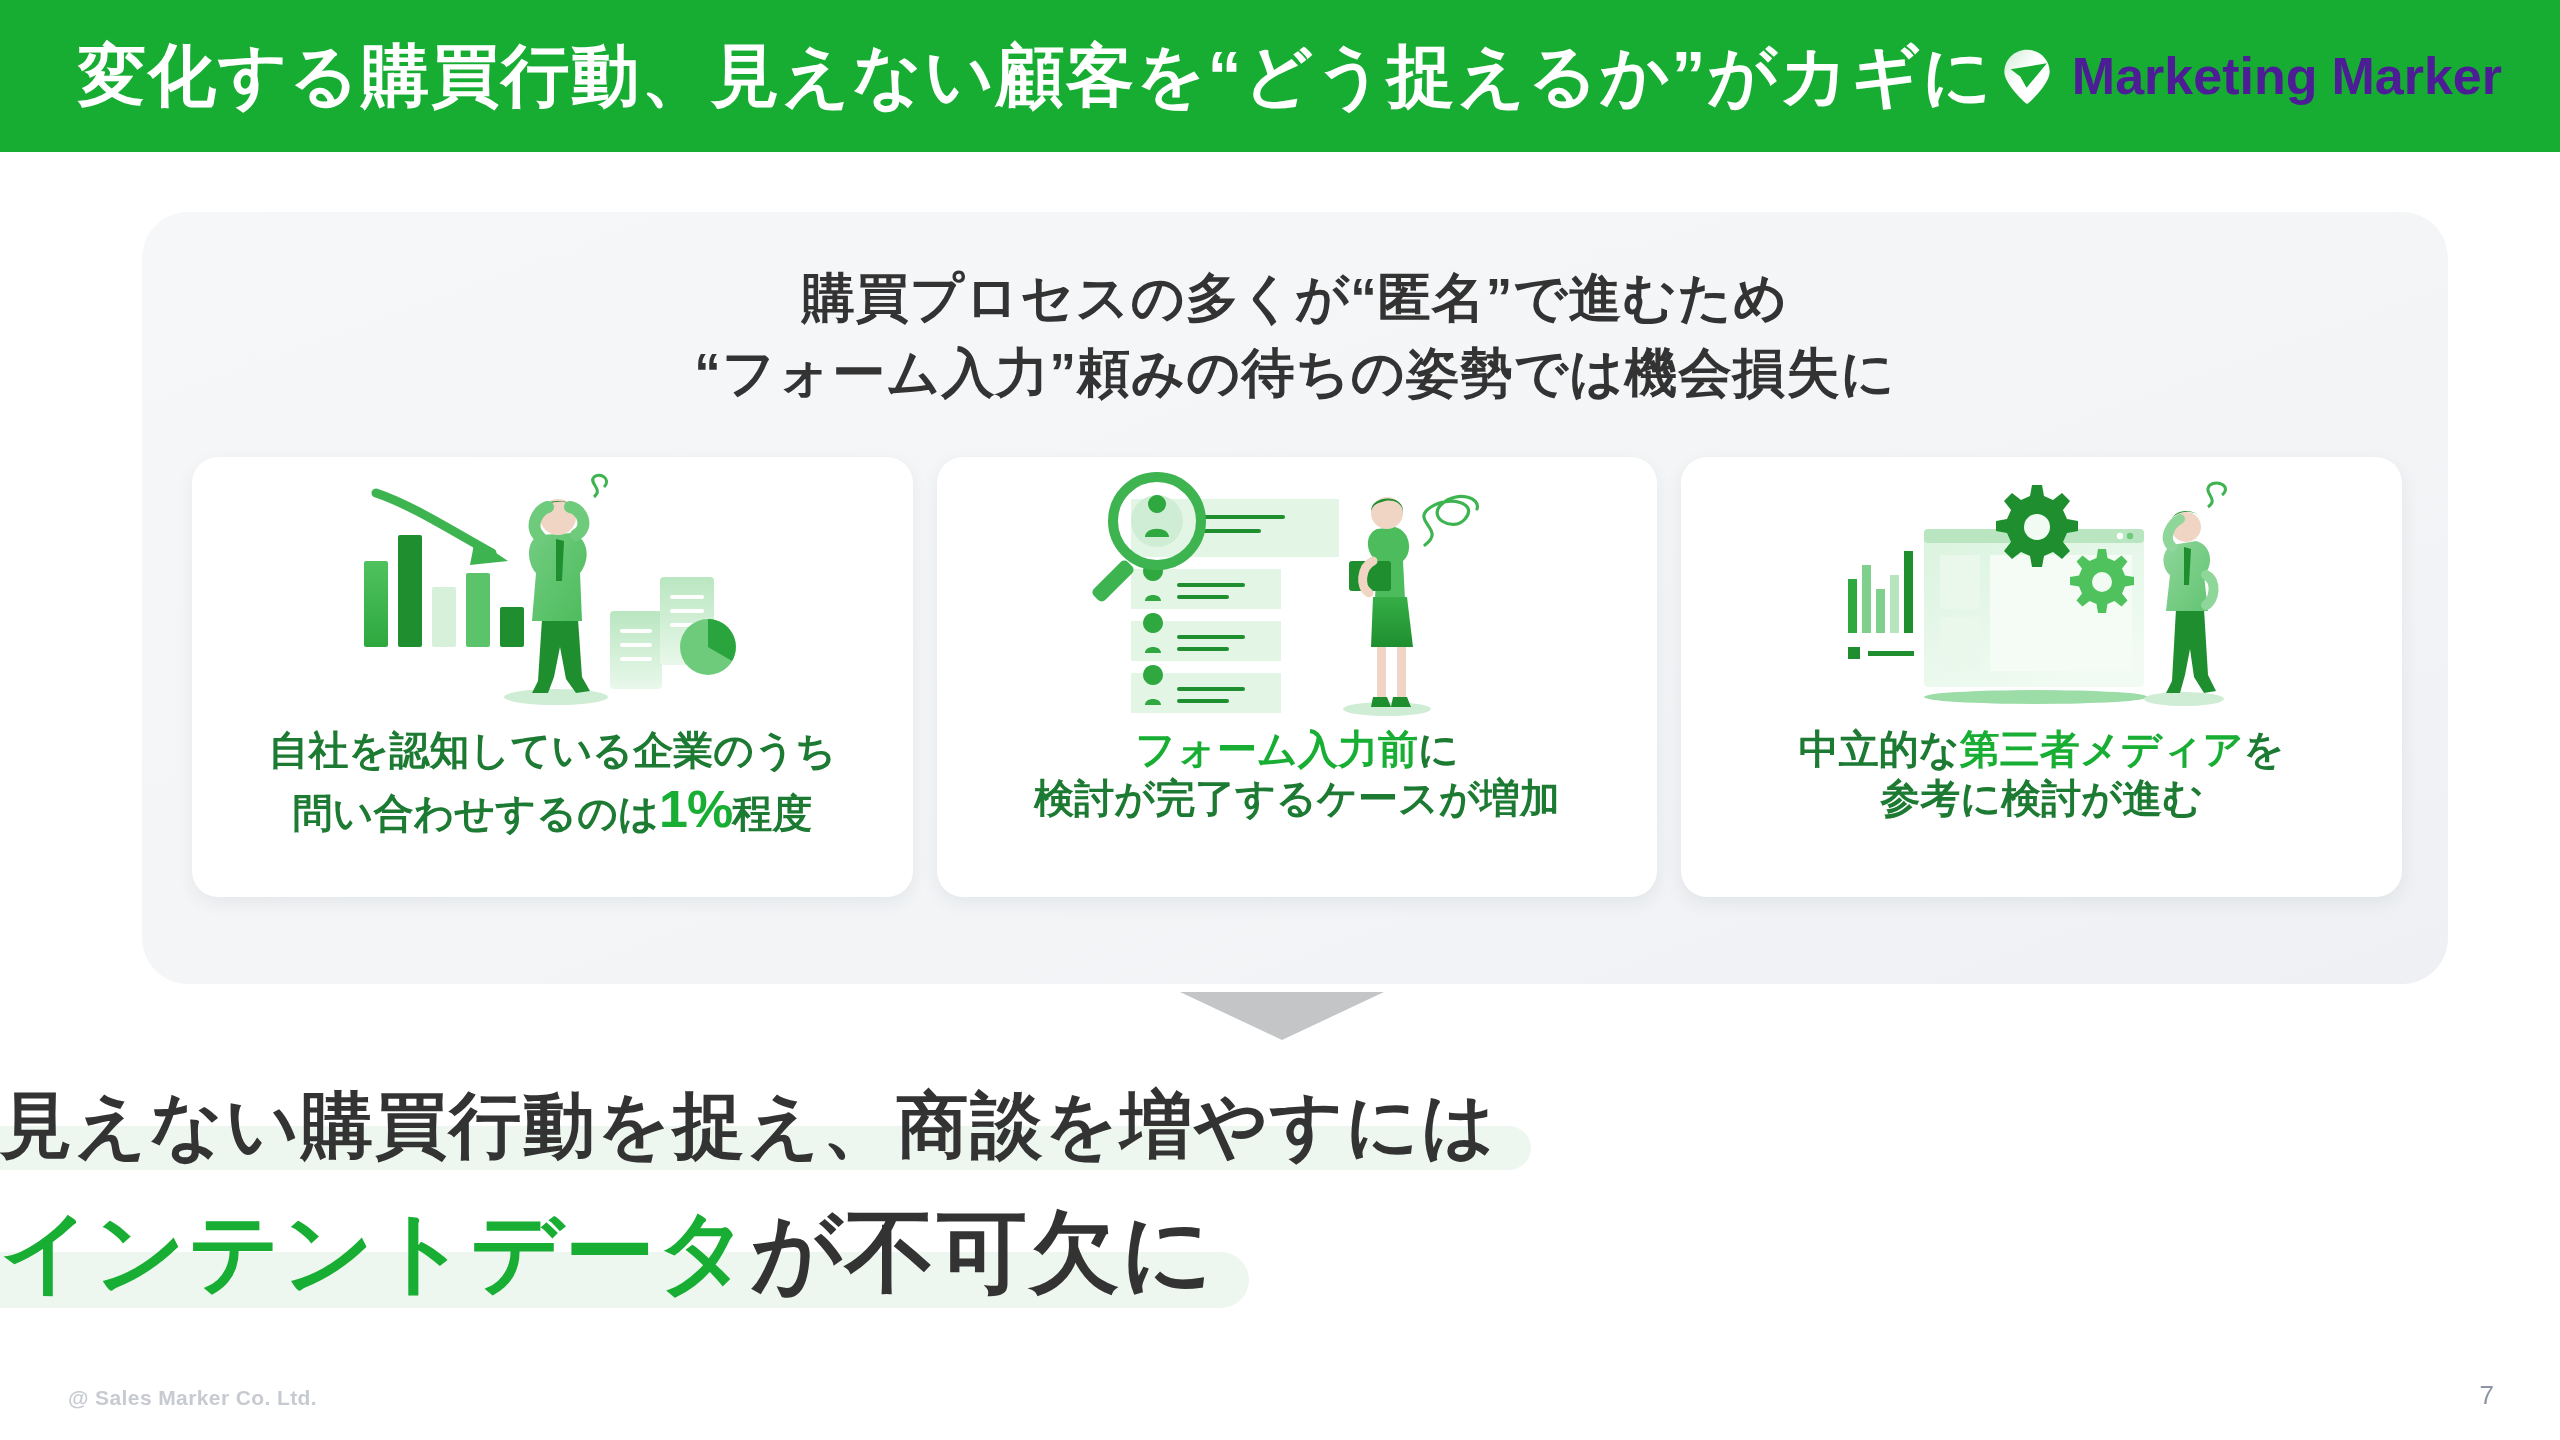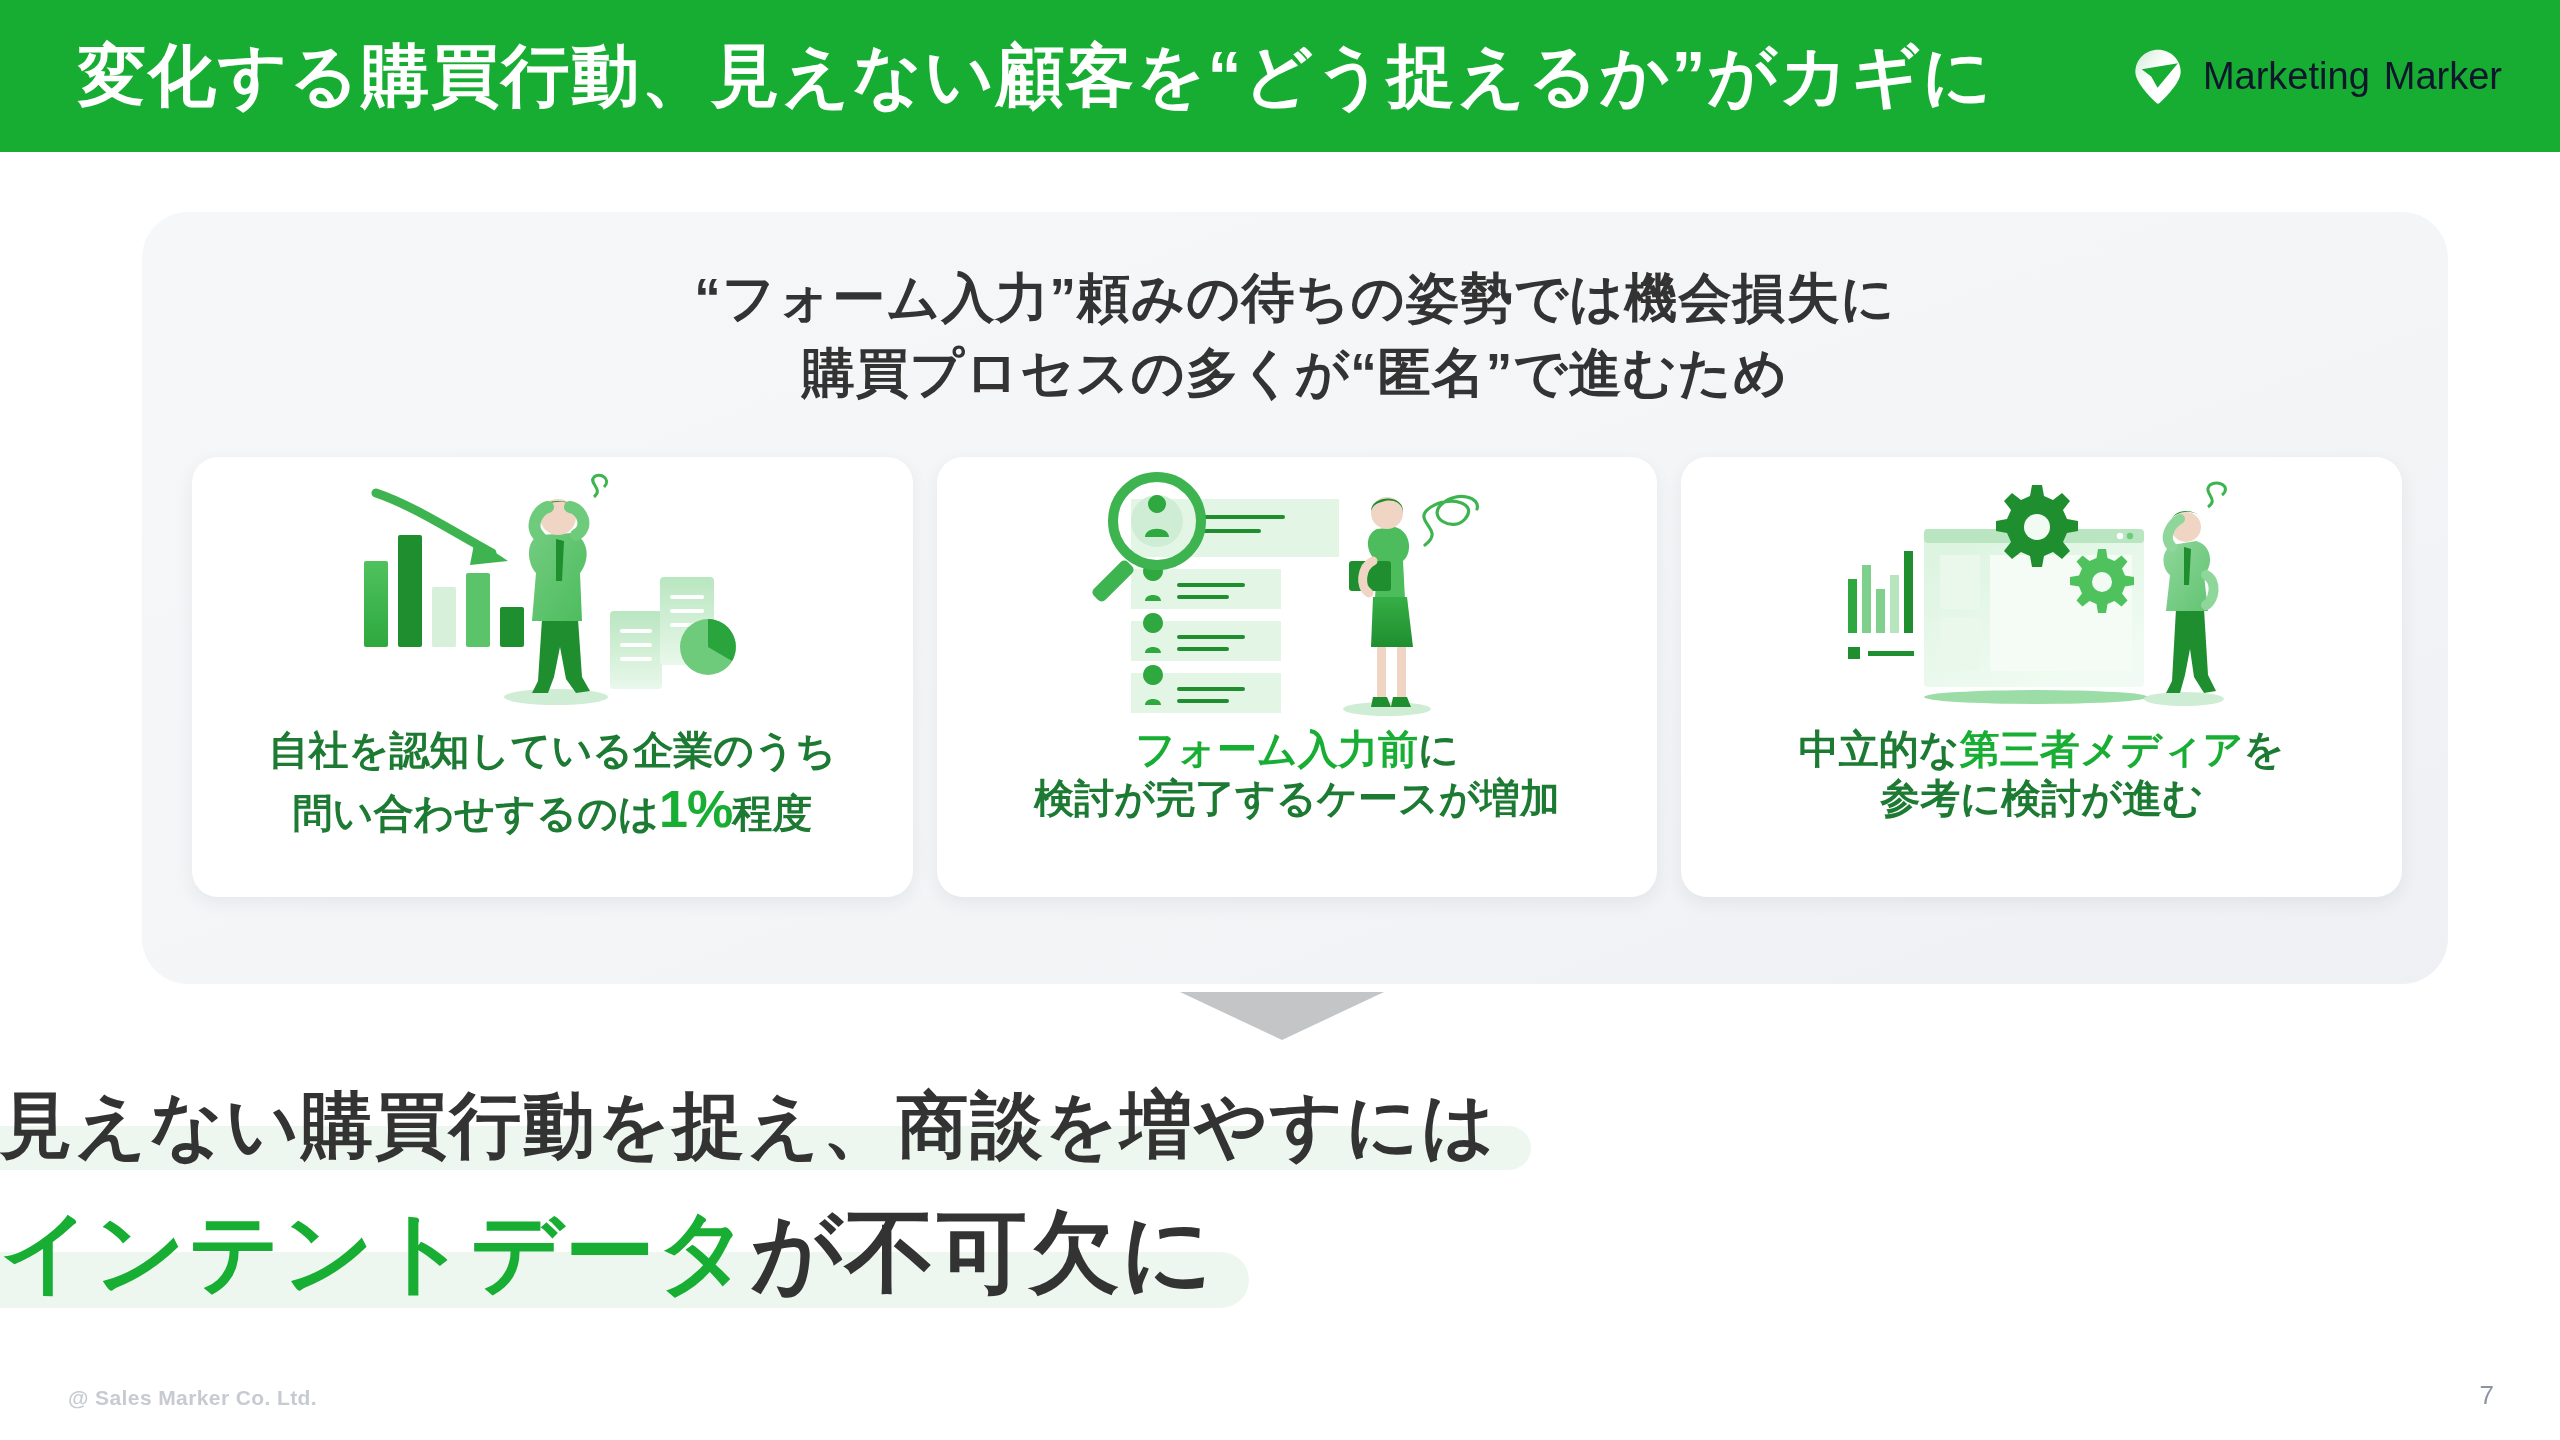--- a/index.html
+++ b/index.html
@@ -25,21 +25,21 @@
     font-weight:bold;
     letter-spacing:2px;
     white-space:nowrap;
   }
   .brand-lockup{
     margin-right:58px;
     display:flex; align-items:center; gap:16px;
   }
   .brand-mark{ width:58px; height:58px; display:block; }
   .brand-name{
-    color:#0f172a; font-size:38px; font-weight:normal; letter-spacing:0px;
+    color:#4c1d95; font-size:52px; font-weight:bold; letter-spacing:0px;
     white-space:nowrap;
   }
   .brand-name .word2{ margin-left:14px; }
 
   
   .panel{
     position:absolute;
     left:142px; top:212px; width:2306px; height:772px;
     background:linear-gradient(160deg,#F6F7F9 0%,#F3F5F7 55%,#EEF0F3 100%);
     border-radius:46px;
@@ -155,22 +155,22 @@
     </span>
     <div class="brand-name">
       <span>Marketing</span><span class="word2">Marker</span>
     </div>
   </div>
 </div>
 
 <div class="panel">
 
   <div class="panel-heading">
+    <div>購買プロセスの多くが“匿名”で進むため</div>
     <div>“フォーム入力”頼みの待ちの姿勢では機会損失に</div>
-    <div>購買プロセスの多くが“匿名”で進むため</div>
   </div>
 
   <div class="card-row">
 
     <div class="card">
       <div class="card-art">
         <svg width="420" height="250" viewBox="0 0 420 250" aria-hidden="true">
           <defs>
             <linearGradient id="c1bar" x1="0" y1="0" x2="0" y2="1">
               <stop offset="0%" stop-color="#4FC25E"></stop>

